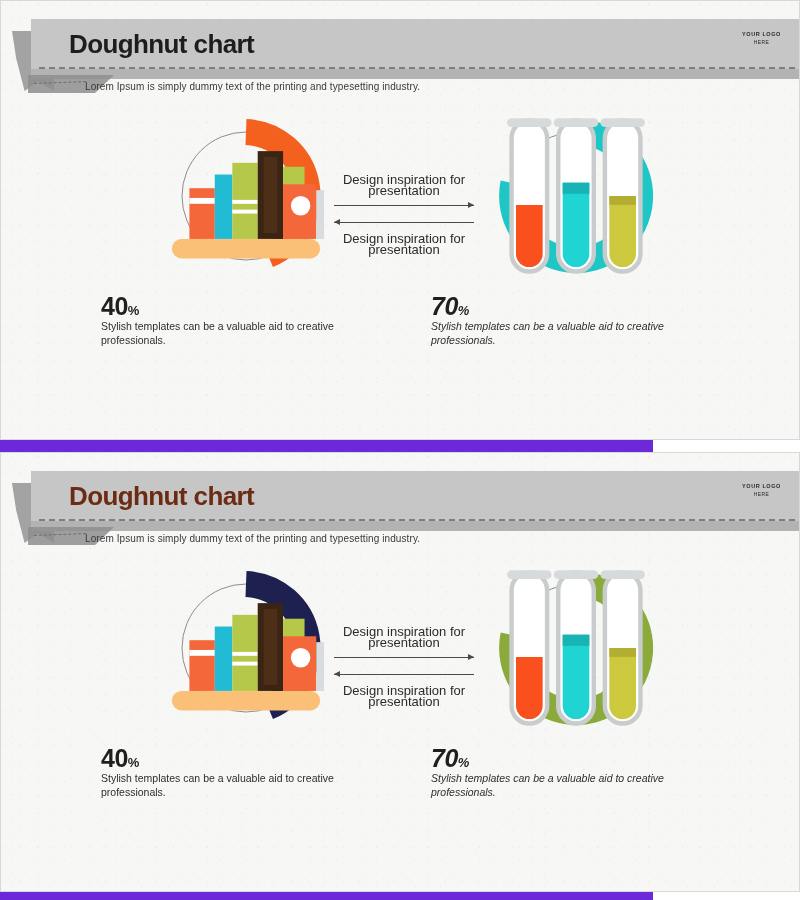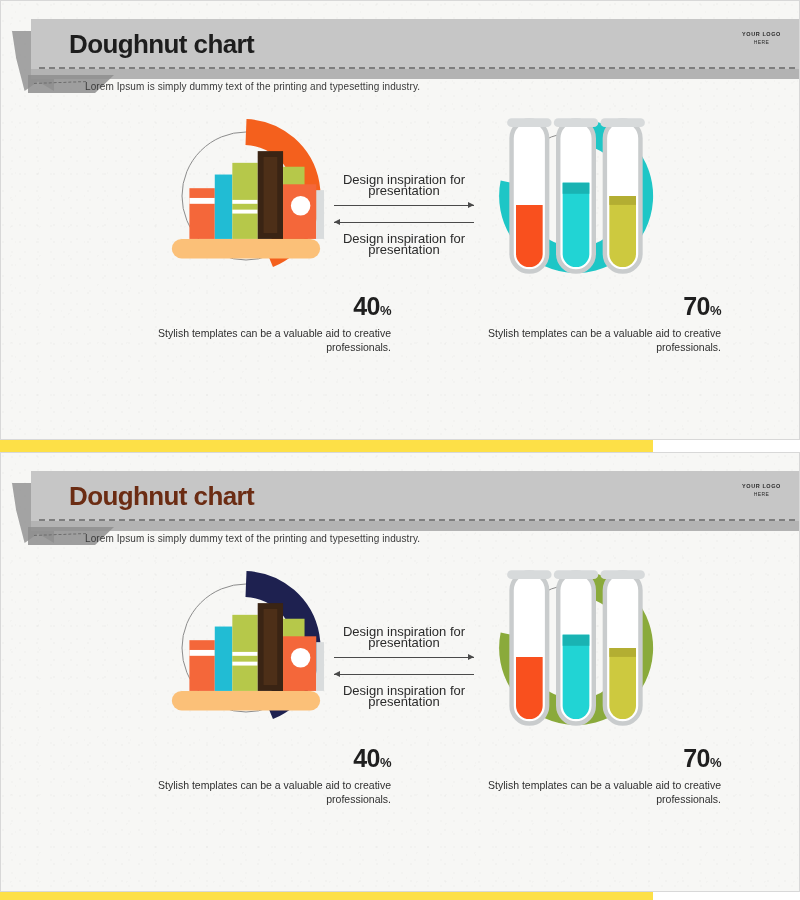--- a/index.html
+++ b/index.html
@@ -9,21 +9,21 @@
     width: 800px;
     height: 900px;
     background: #ffffff;
     font-family: "Liberation Sans", sans-serif;
   }
 
   .deck {
     width: 653px;
     height: 900px;
     position: relative;
-    background: #fde047;
+    background: #6d28d9;
   }
 
   
   .slide {
     position: absolute;
     left: 0;
     width: 800px;
     height: 440px;
     background:
       radial-gradient(circle at 12% 18%, rgba(0,0,0,.018) 0 1px, transparent 1px),
@@ -138,24 +138,24 @@
     left: 0;
     top: 115px;
     width: 800px;
     height: 300px;
   }
 
   .chart-unit {
     position: absolute;
     top: 0;
     width: 290px;
-    text-align: right;
+    text-align: left;
   }
   .chart-unit.left  { left: 100px; }
-  .chart-unit.right { left: 430px; }
+  .chart-unit.right { left: 430px; font-style: italic; }
 
   .donut {
     position: relative;
     width: 160px;
     height: 160px;
     margin: 0 auto;
   }
   .donut svg { display: block; width: 160px; height: 160px; }
 
   .donut-icon {
@@ -171,21 +171,20 @@
     margin-top: 18px;
     font-size: 25px;
     font-weight: bold;
     color: #1f1f1f;
     letter-spacing: -0.5px;
     line-height: 1;
   }
   .pct .sym { font-size: 13px; font-weight: bold; }
 
   .caption {
-    margin-top: 7px;
     font-size: 10.5px;
     line-height: 14px;
     color: #2e2e2e;
   }
 
   
   .center-block {
     position: absolute;
     left: 333px;
     top: 58px;

